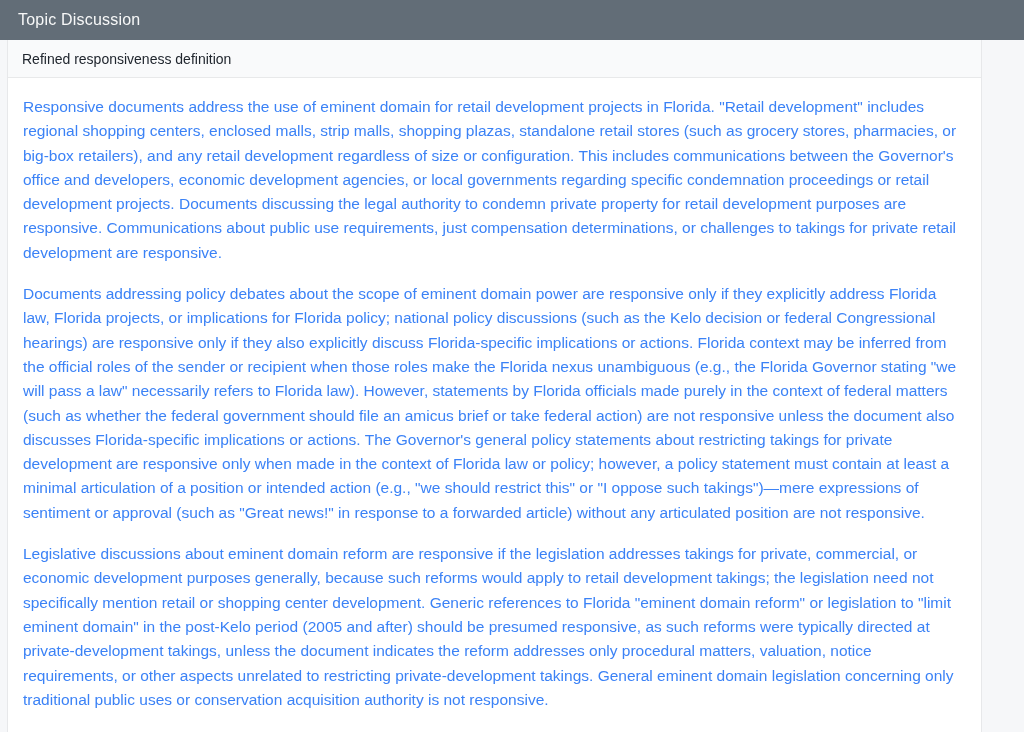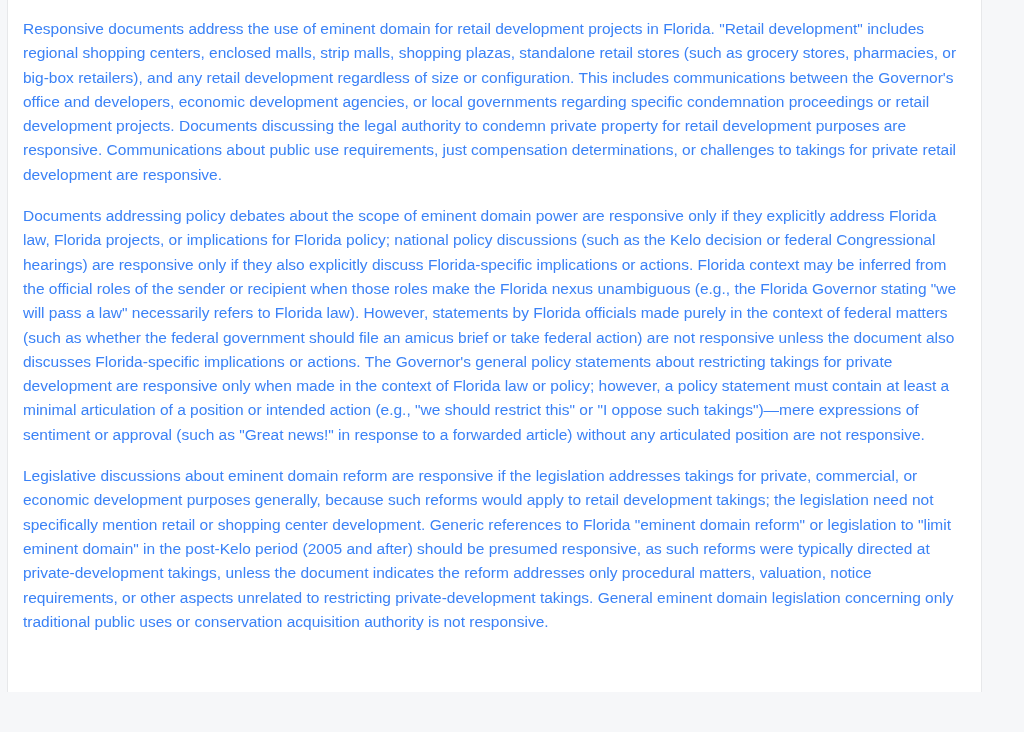--- a/index.html
+++ b/index.html
@@ -46,23 +46,29 @@
     color: #3b82f6;
   }
   .card-body p {
     margin: 0 0 17px 0;
   }
 </style>
 </head>
 <body>
 
 <div class="app">
+  <header class="topbar">
+    <span>Topic Discussion</span>
+  </header>
 
   <main class="page">
     <section class="card">
+      <div class="card-subheader">
+        <span>Refined responsiveness definition</span>
+      </div>
 
       <div class="card-body">
         <p>Responsive documents address the use of eminent domain for retail development projects in Florida. "Retail development" includes regional shopping centers, enclosed malls, strip malls, shopping plazas, standalone retail stores (such as grocery stores, pharmacies, or big-box retailers), and any retail development regardless of size or configuration. This includes communications between the Governor's office and developers, economic development agencies, or local governments regarding specific condemnation proceedings or retail development projects. Documents discussing the legal authority to condemn private property for retail development purposes are responsive. Communications about public use requirements, just compensation determinations, or challenges to takings for private retail development are responsive.</p>
         <p>Documents addressing policy debates about the scope of eminent domain power are responsive only if they explicitly address Florida law, Florida projects, or implications for Florida policy; national policy discussions (such as the Kelo decision or federal Congressional hearings) are responsive only if they also explicitly discuss Florida-specific implications or actions. Florida context may be inferred from the official roles of the sender or recipient when those roles make the Florida nexus unambiguous (e.g., the Florida Governor stating "we will pass a law" necessarily refers to Florida law). However, statements by Florida officials made purely in the context of federal matters (such as whether the federal government should file an amicus brief or take federal action) are not responsive unless the document also discusses Florida-specific implications or actions. The Governor's general policy statements about restricting takings for private development are responsive only when made in the context of Florida law or policy; however, a policy statement must contain at least a minimal articulation of a position or intended action (e.g., "we should restrict this" or "I oppose such takings")—mere expressions of sentiment or approval (such as "Great news!" in response to a forwarded article) without any articulated position are not responsive.</p>
         <p>Legislative discussions about eminent domain reform are responsive if the legislation addresses takings for private, commercial, or economic development purposes generally, because such reforms would apply to retail development takings; the legislation need not specifically mention retail or shopping center development. Generic references to Florida "eminent domain reform" or legislation to "limit eminent domain" in the post-Kelo period (2005 and after) should be presumed responsive, as such reforms were typically directed at private-development takings, unless the document indicates the reform addresses only procedural matters, valuation, notice requirements, or other aspects unrelated to restricting private-development takings. General eminent domain legislation concerning only traditional public uses or conservation acquisition authority is not responsive.</p>
       </div>
     </section>
   </main>
 </div>
 

